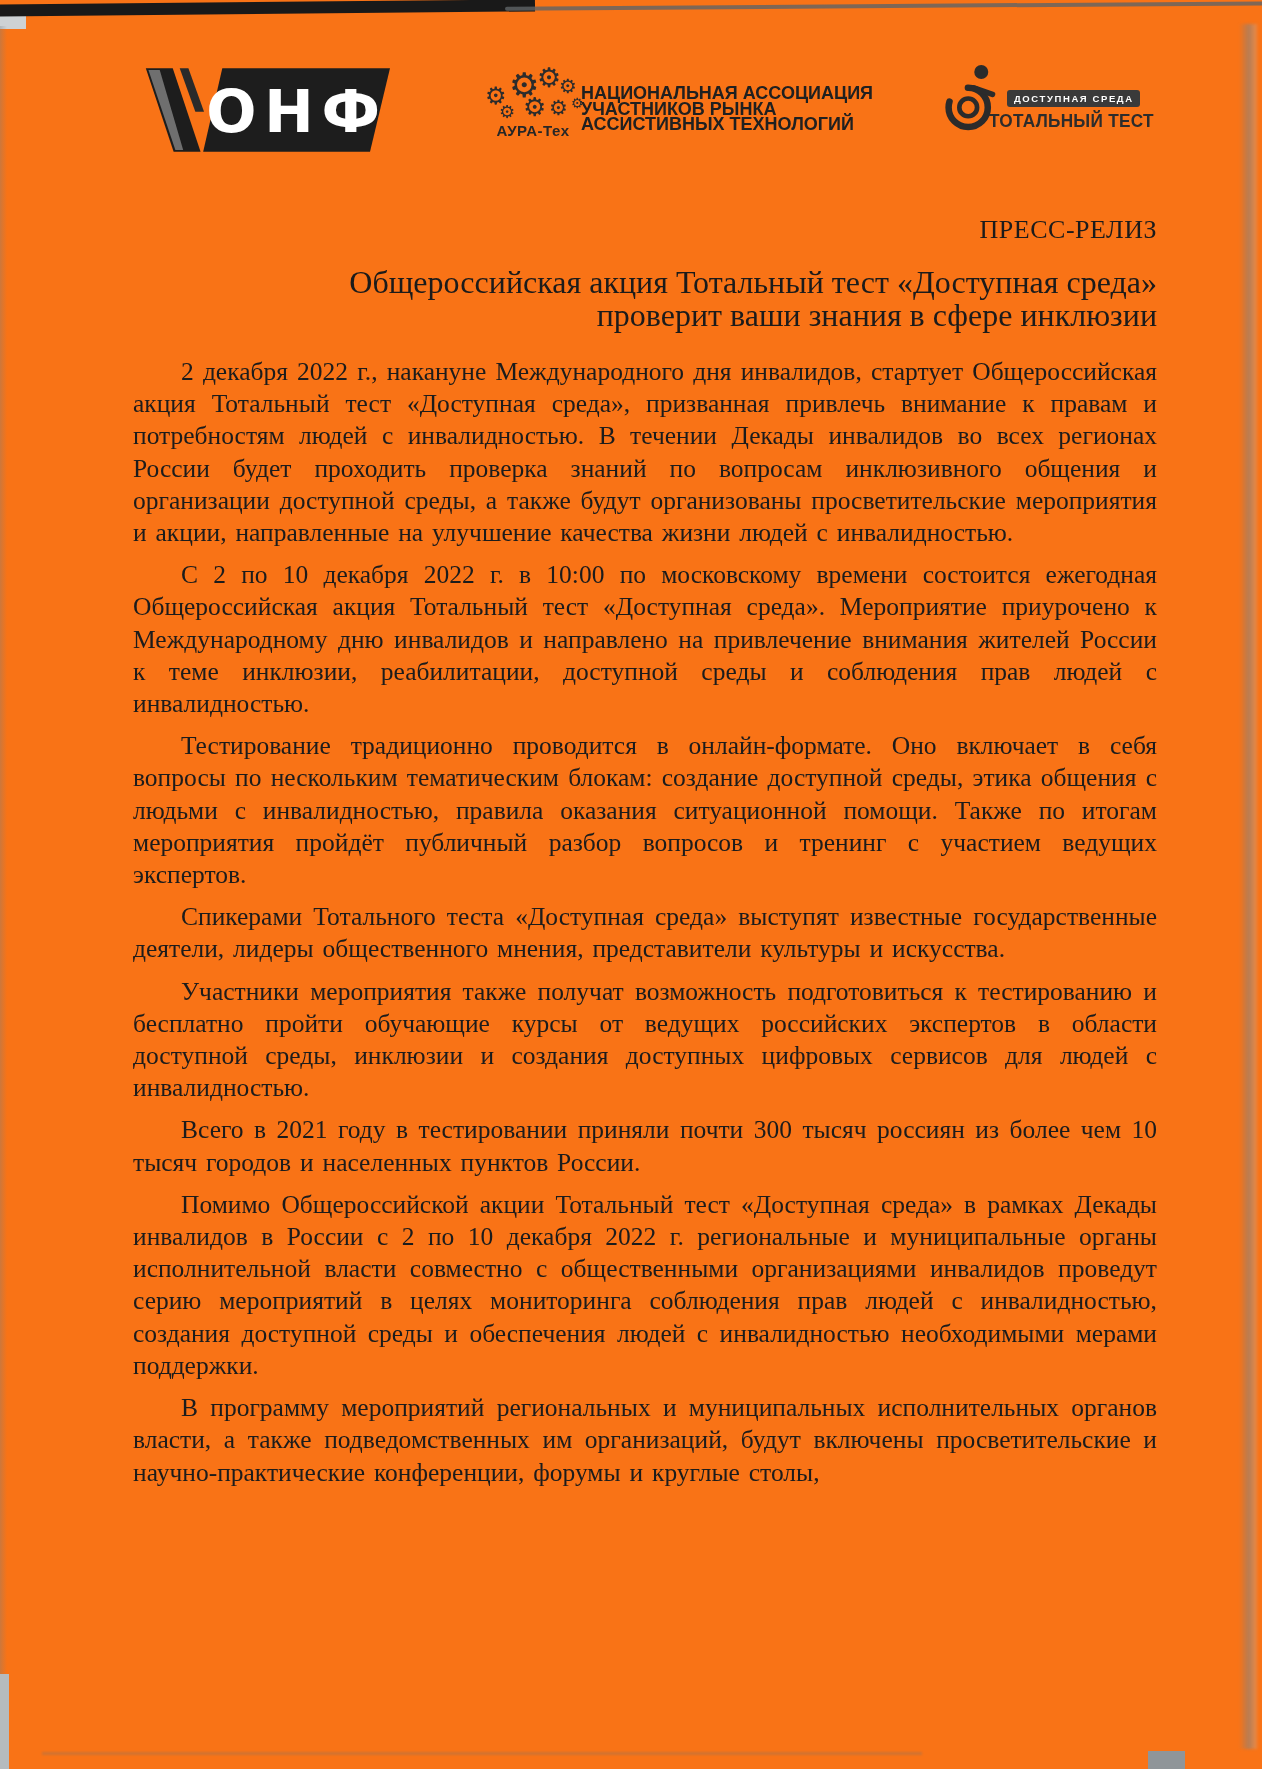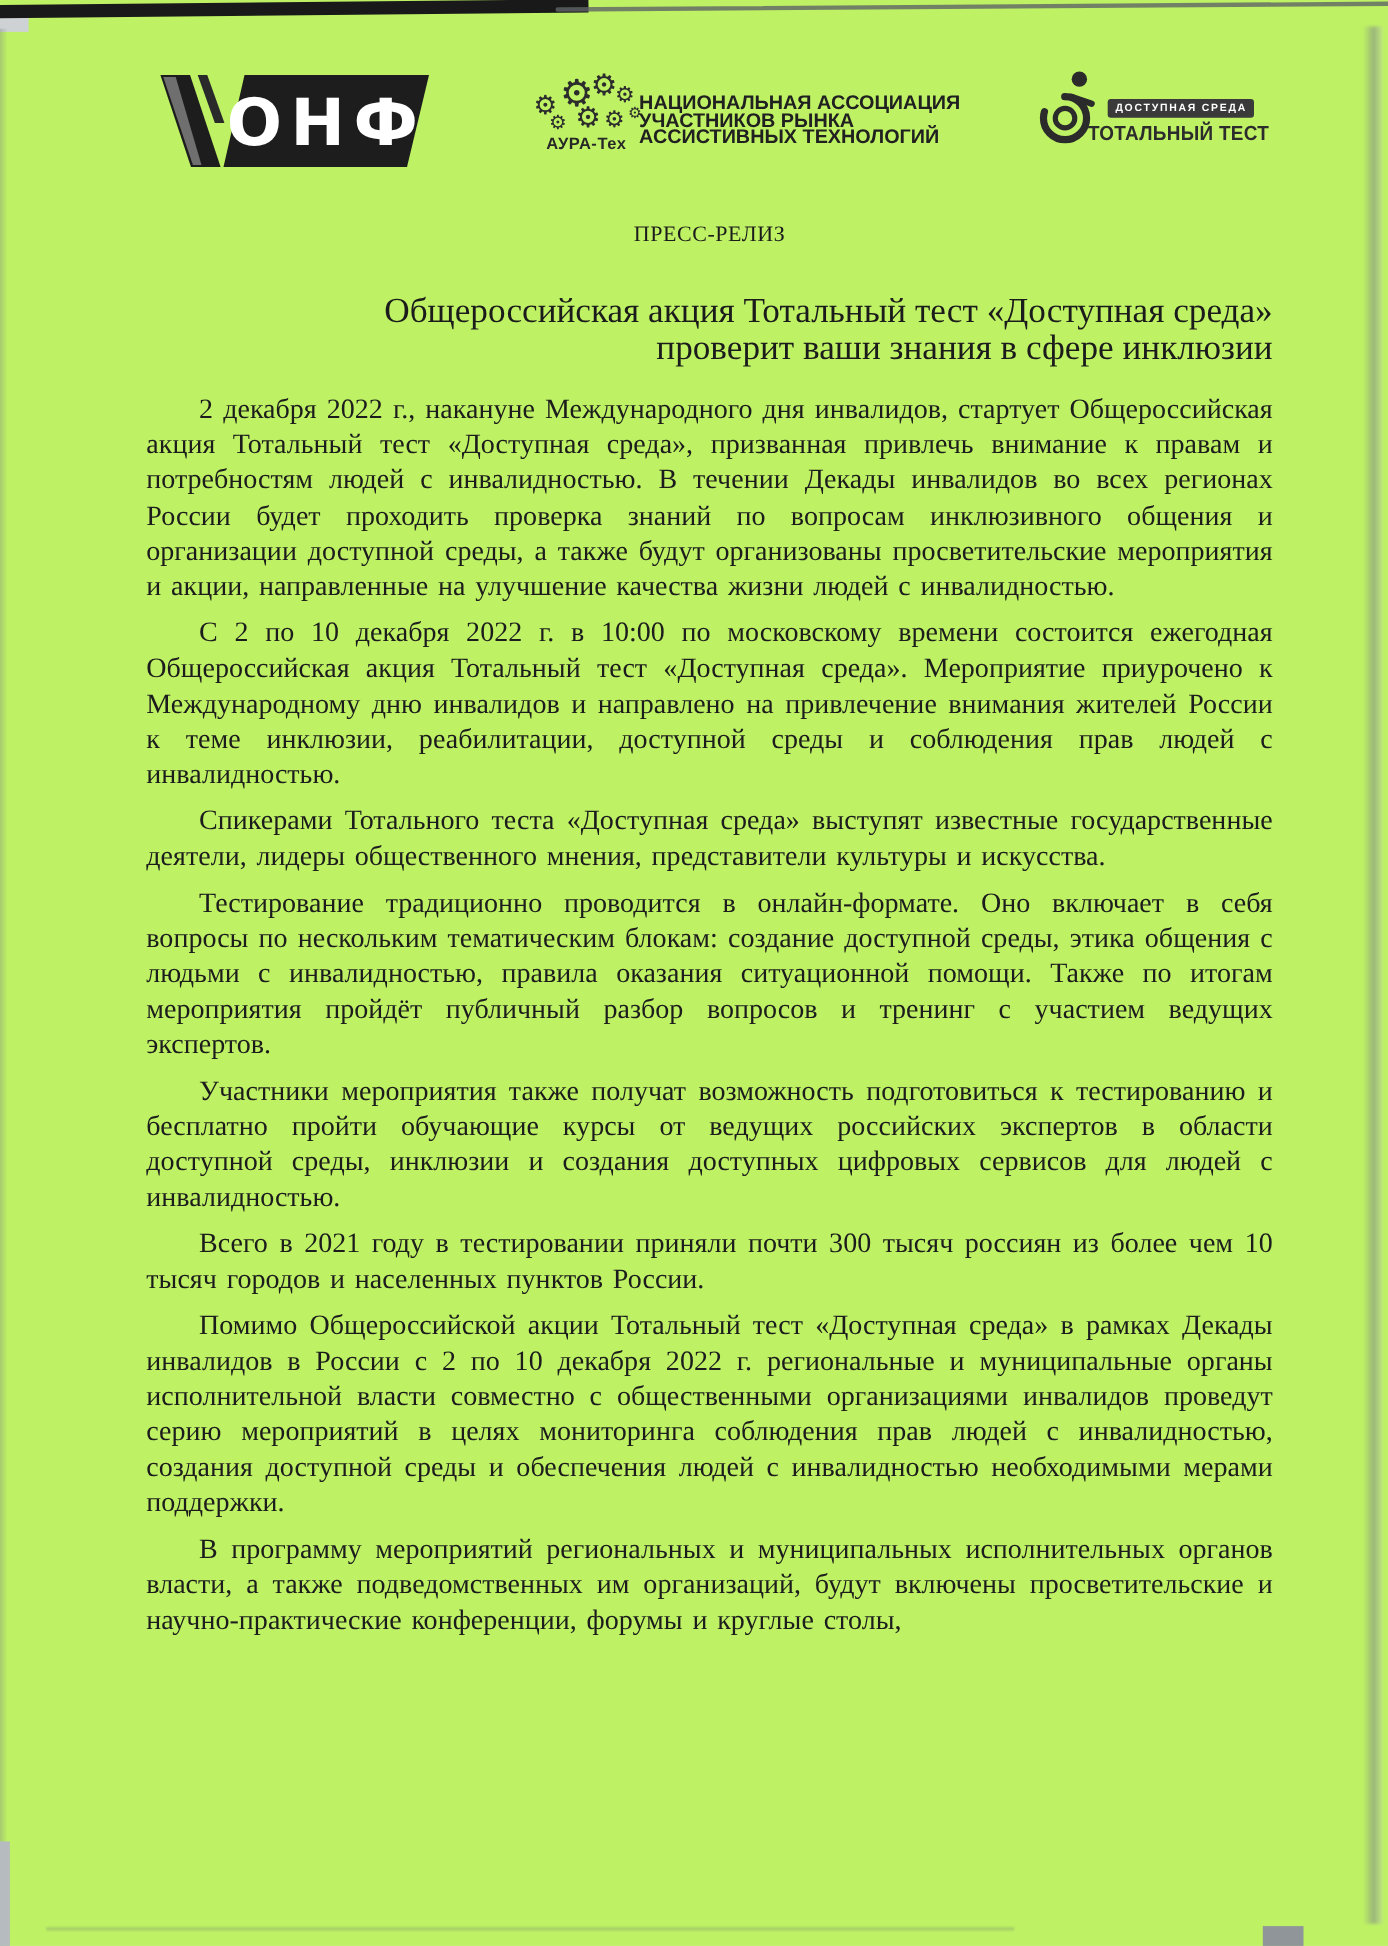--- a/index.html
+++ b/index.html
@@ -2,21 +2,21 @@
 <html lang="ru"><head>
 <meta charset="utf-8">
 <style>
   html,body{margin:0;padding:0;}
   body{
     width:1262px;height:1769px;position:relative;overflow:hidden;
     background:#eceeef;
     font-family:"Liberation Serif", serif;
     color:#1d1d1d;
   }
-  .sheet{position:absolute;inset:0;background:#bef264;}
+  .sheet{position:absolute;inset:0;background:#f97316;}
 
   
   .scan-topbar-left{position:absolute;top:2px;left:-10px;width:545px;height:12px;
     background:#191919;transform:rotate(-0.55deg);z-index:5;}
   .scan-topbar-right{position:absolute;top:4px;left:505px;width:775px;height:4px;
     background:#5f6467;opacity:.8;transform:rotate(-0.4deg);z-index:5;border-radius:2px;}
   .scan-top-corner{position:absolute;top:13px;left:0;width:26px;height:16px;background:#ced2d4;z-index:4;}
   .scan-edge-right{position:absolute;top:24px;right:5px;width:18px;height:1725px;z-index:4;
     background:linear-gradient(to right, rgba(255,255,255,0), rgba(125,133,138,.55) 55%, rgba(205,209,211,.25));
     filter:blur(1.5px);}
@@ -54,22 +54,22 @@
   .tt-icon{position:absolute;left:0;top:2px;}
   .tt-text{position:absolute;left:46px;top:28px;width:160px;}
   .tt-badge{display:inline-block;margin-left:18px;background:#3a3a3a;color:#fff;
     font-family:"Liberation Sans", sans-serif;font-weight:bold;font-size:9.5px;
     letter-spacing:1.6px;padding:3px 6px 3px 7px;border-radius:3px;white-space:nowrap;}
   .tt-name{margin-top:3px;font-family:"Liberation Sans", sans-serif;font-weight:bold;
     font-size:18.5px;color:#2c2c2c;letter-spacing:.3px;white-space:nowrap;
     transform:scaleX(.93);transform-origin:left;}
 
   
-  .doc-title{position:absolute;left:133px;top:202px;width:1024px;margin:0;
-    text-align:center;font-size:20px;font-weight:normal;letter-spacing:.5px;color:#1b1b1b;}
+  .doc-title{position:absolute;left:133px;top:215px;width:1024px;margin:0;
+    text-align:right;font-size:26px;font-weight:normal;letter-spacing:.5px;color:#1b1b1b;}
   .doc-subtitle{position:absolute;left:133px;top:266px;width:1024px;
     text-align:right;font-size:32px;line-height:33px;color:#1b1b1b;}
   .doc-body{position:absolute;left:133px;top:356px;width:1024px;
     font-size:25.5px;line-height:32.2px;text-align:justify;color:#1c1c1c;
     word-spacing:2.5px;}
   .doc-body p{margin:0 0 10px 0;text-indent:48px;}
 </style>
 </head>
 <body>
 
@@ -132,21 +132,21 @@
   <h1 class="doc-title">ПРЕСС-РЕЛИЗ</h1>
 
   <div class="doc-subtitle">
     <div>Общероссийская акция Тотальный тест «Доступная среда»</div>
     <div>проверит ваши знания в сфере инклюзии</div>
   </div>
 
   <div class="doc-body">
     <p>2 декабря 2022 г., накануне Международного дня инвалидов, стартует Общероссийская акция Тотальный тест «Доступная среда», призванная привлечь внимание к правам и потребностям людей с инвалидностью. В течении Декады инвалидов во всех регионах России будет проходить проверка знаний по вопросам инклюзивного общения и организации доступной среды, а также будут организованы просветительские мероприятия и акции, направленные на улучшение качества жизни людей с инвалидностью.</p>
     <p>С 2 по 10 декабря 2022 г. в 10:00 по московскому времени состоится ежегодная Общероссийская акция Тотальный тест «Доступная среда». Мероприятие приурочено к Международному дню инвалидов и направлено на привлечение внимания жителей России к теме инклюзии, реабилитации, доступной среды и соблюдения прав людей с инвалидностью.</p>
+    <p>Тестирование традиционно проводится в онлайн-формате. Оно включает в себя вопросы по нескольким тематическим блокам: создание доступной среды, этика общения с людьми с инвалидностью, правила оказания ситуационной помощи. Также по итогам мероприятия пройдёт публичный разбор вопросов и тренинг с участием ведущих экспертов.</p>
     <p>Спикерами Тотального теста «Доступная среда» выступят известные государственные деятели, лидеры общественного мнения, представители культуры и искусства.</p>
-    <p>Тестирование традиционно проводится в онлайн-формате. Оно включает в себя вопросы по нескольким тематическим блокам: создание доступной среды, этика общения с людьми с инвалидностью, правила оказания ситуационной помощи. Также по итогам мероприятия пройдёт публичный разбор вопросов и тренинг с участием ведущих экспертов.</p>
     <p>Участники мероприятия также получат возможность подготовиться к тестированию и бесплатно пройти обучающие курсы от ведущих российских экспертов в области доступной среды, инклюзии и создания доступных цифровых сервисов для людей с инвалидностью.</p>
     <p>Всего в 2021 году в тестировании приняли почти 300 тысяч россиян из более чем 10 тысяч городов и населенных пунктов России.</p>
     <p>Помимо Общероссийской акции Тотальный тест «Доступная среда» в рамках Декады инвалидов в России с 2 по 10 декабря 2022 г. региональные и муниципальные органы исполнительной власти совместно с общественными организациями инвалидов проведут серию мероприятий в целях мониторинга соблюдения прав людей с инвалидностью, создания доступной среды и обеспечения людей с инвалидностью необходимыми мерами поддержки.</p>
     <p>В программу мероприятий региональных и муниципальных исполнительных органов власти, а также подведомственных им организаций, будут включены просветительские и научно-практические конференции, форумы и круглые столы,</p>
   </div>
 
 </div>
 
 </body></html>

